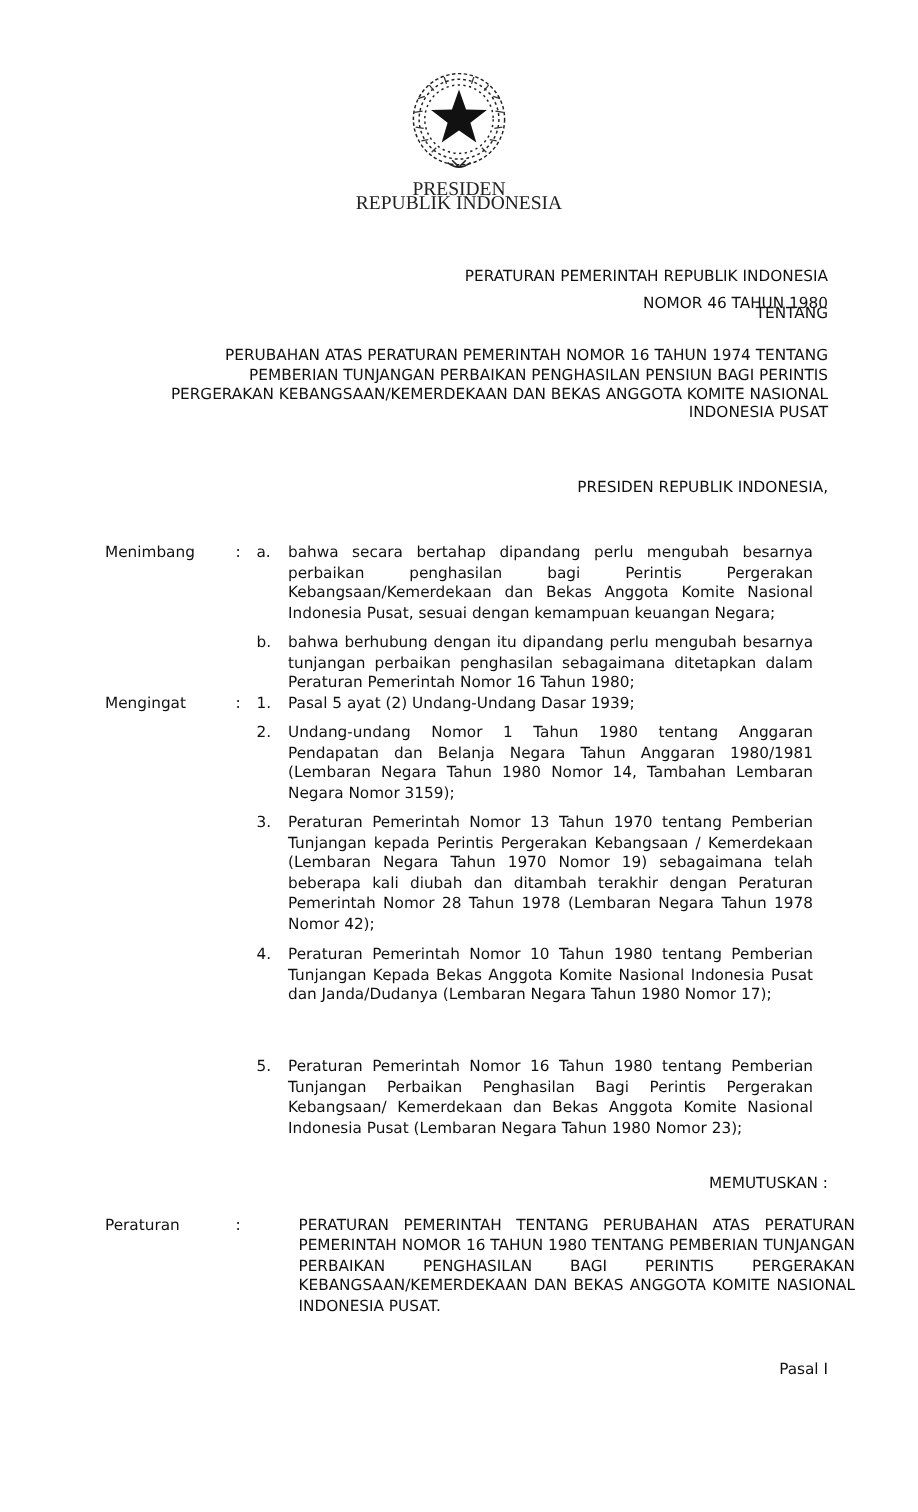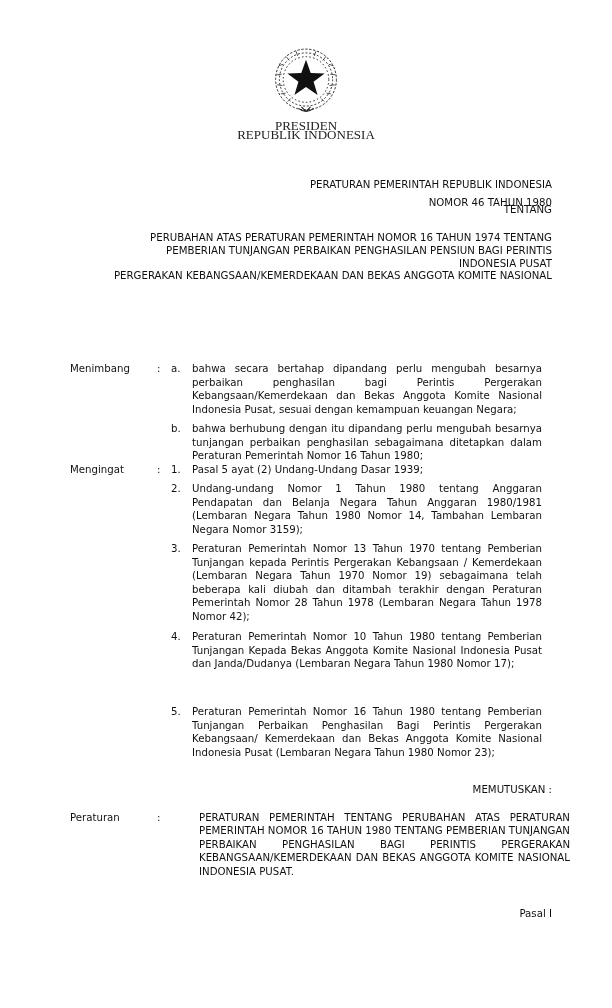--- a/index.html
+++ b/index.html
@@ -49,23 +49,24 @@
   </svg>
   <div class="emblem-caption" style="top:121px;">PRESIDEN</div>
   <div class="emblem-caption" style="top:130px;">REPUBLIK INDONESIA</div>
 
   <div class="center" style="top:178px;">PERATURAN PEMERINTAH REPUBLIK INDONESIA</div>
   <div class="center" style="top:196px;">NOMOR 46 TAHUN 1980</div>
   <div class="center" style="top:203px;">TENTANG</div>
   <div class="center" style="top:232px; line-height:12.8px;">
     <div>PERUBAHAN ATAS PERATURAN PEMERINTAH NOMOR 16 TAHUN 1974 TENTANG</div>
     <div>PEMBERIAN TUNJANGAN PERBAIKAN PENGHASILAN PENSIUN BAGI PERINTIS</div>
+    <div>PERGERAKAN KEBANGSAAN/KEMERDEKAAN DAN BEKAS ANGGOTA KOMITE NASIONAL</div>
     <div>INDONESIA PUSAT</div>
-    <div>PERGERAKAN KEBANGSAAN/KEMERDEKAAN DAN BEKAS ANGGOTA KOMITE NASIONAL</div>
   </div>
+  <div class="center" style="top:319px;">PRESIDEN REPUBLIK INDONESIA,</div>
 
   <div class="row" style="top:362px;">
     <span class="lbl">Menimbang</span>
     <span class="colon">:</span>
     <span class="marker">a.</span>
     <div class="txt" style="top:0;">bahwa secara bertahap dipandang perlu mengubah besarnya perbaikan penghasilan bagi Perintis Pergerakan Kebangsaan/Kemerdekaan dan Bekas Anggota Komite Nasional Indonesia Pusat, sesuai dengan kemampuan keuangan Negara;</div>
     <span class="marker" style="top:60px;">b.</span>
     <div class="txt" style="top:60px;">bahwa berhubung dengan itu dipandang perlu mengubah besarnya tunjangan perbaikan penghasilan sebagaimana ditetapkan dalam Peraturan Pemerintah Nomor 16 Tahun 1980;</div>
   </div>
 

